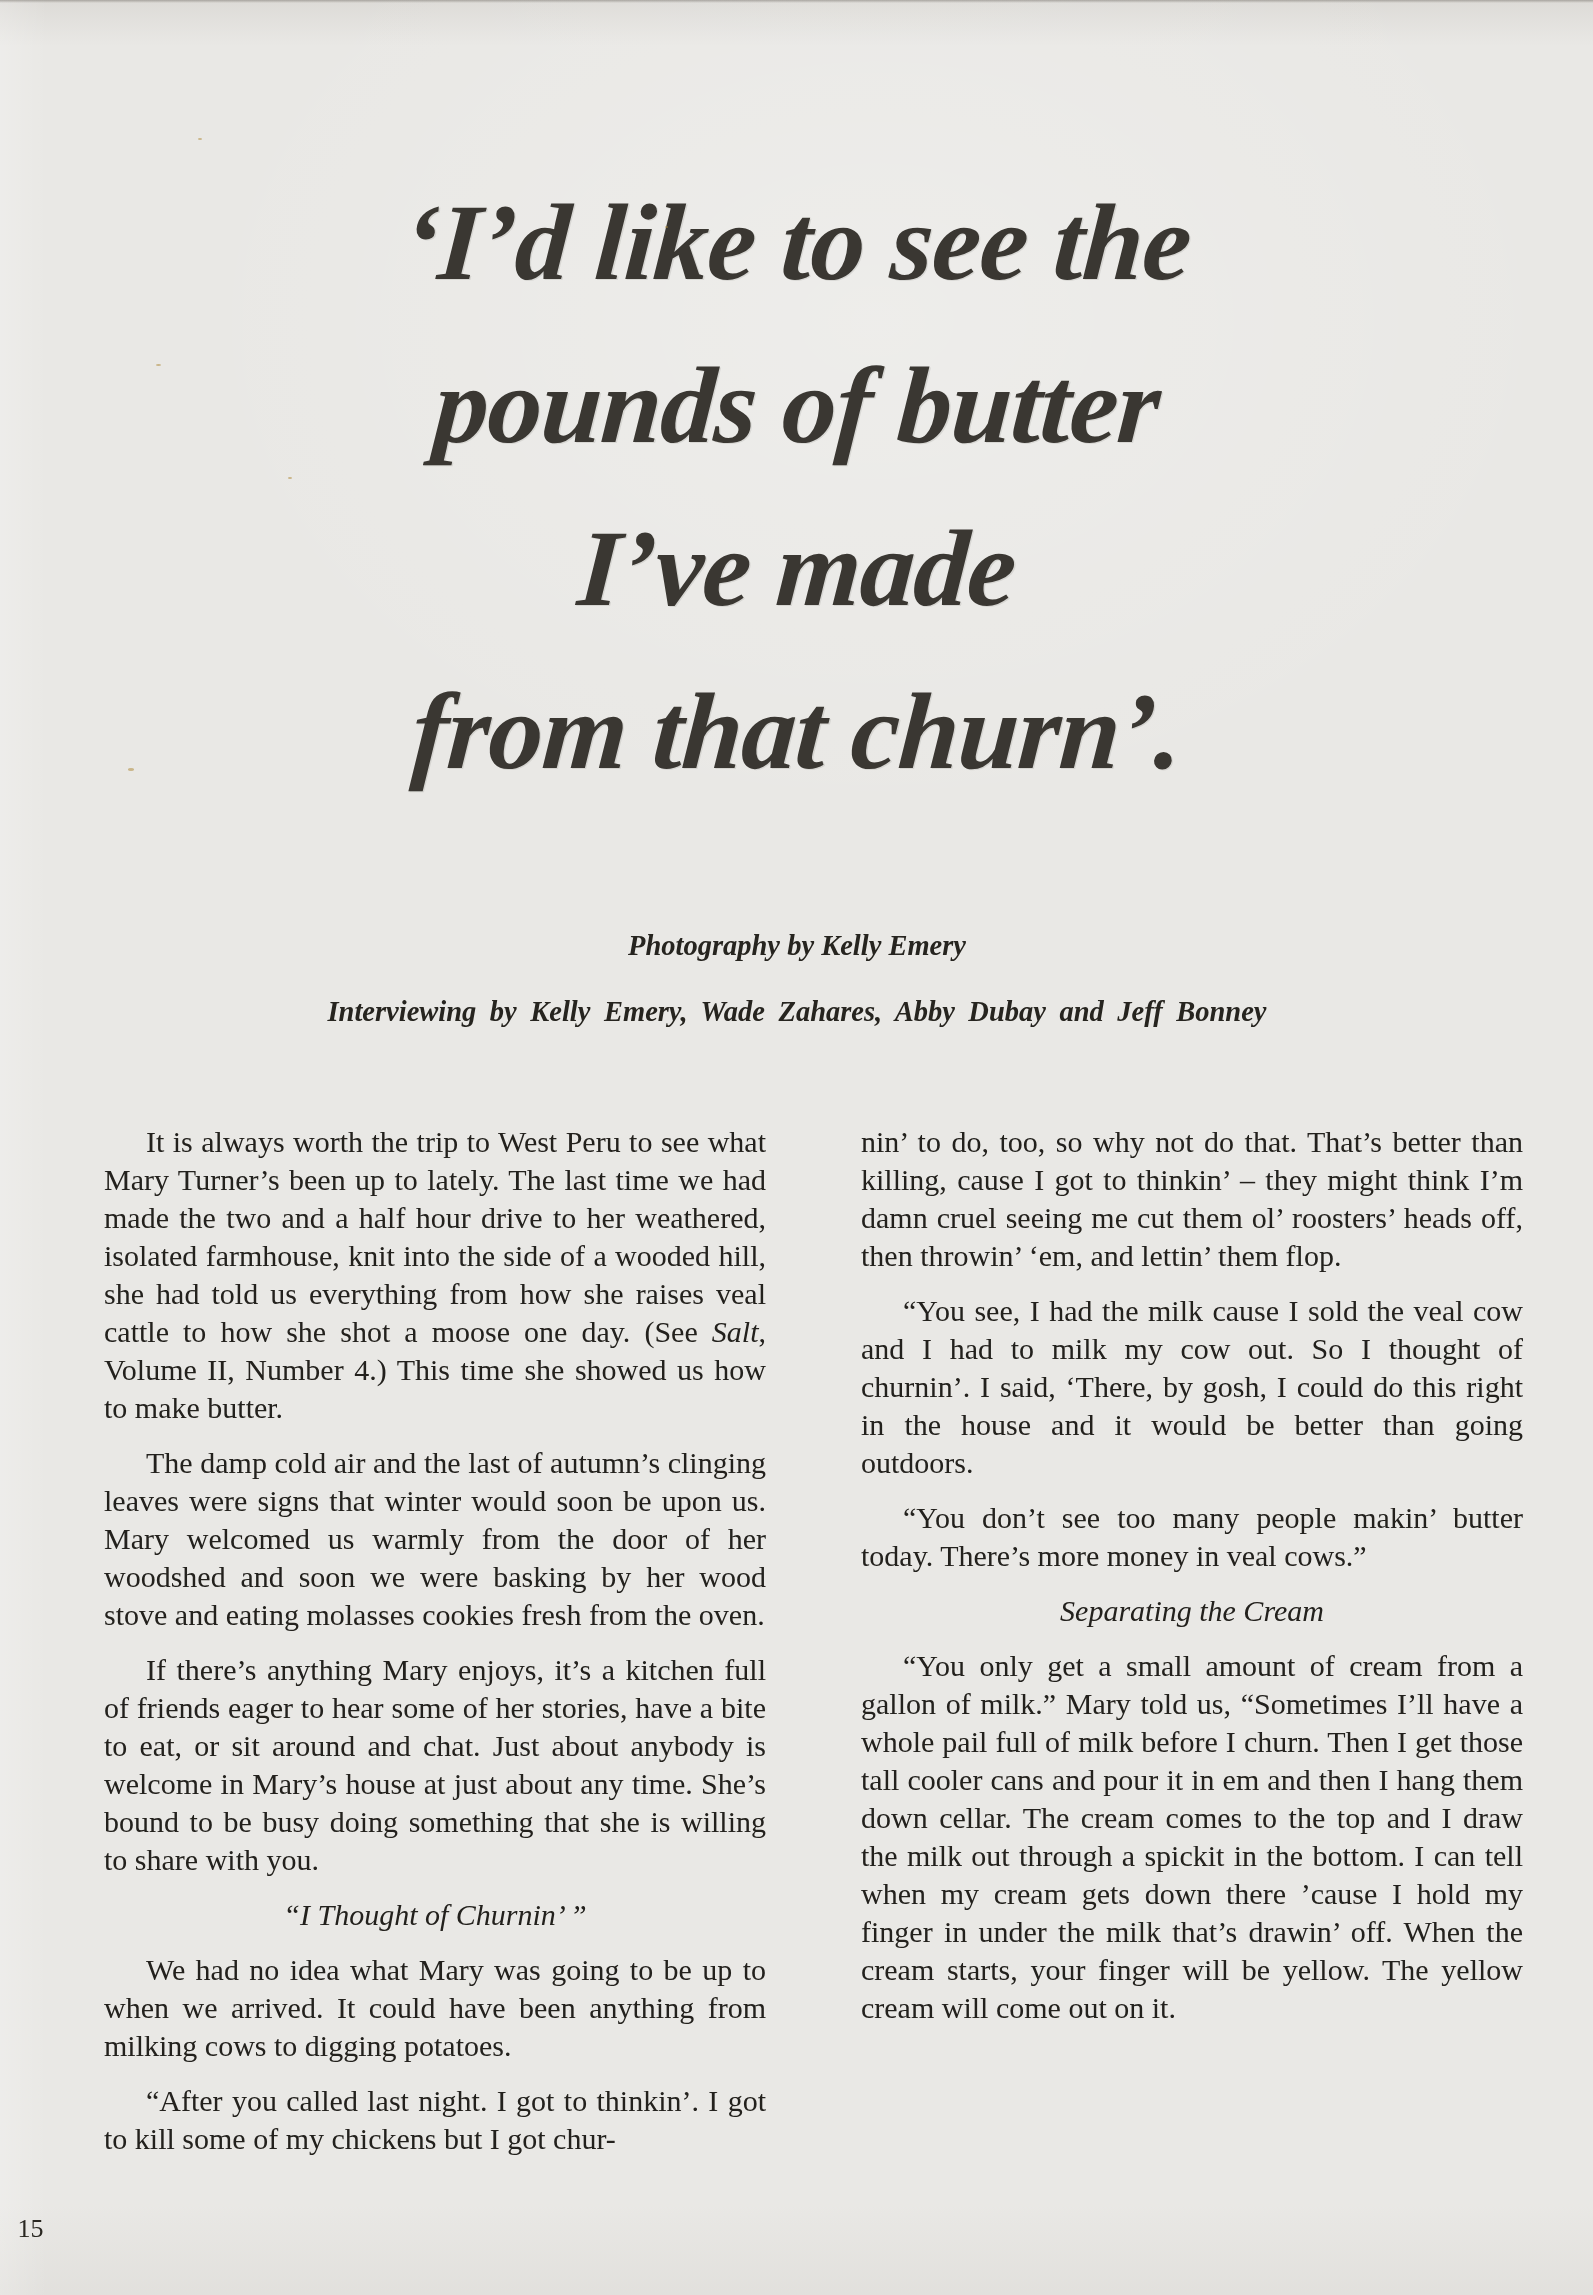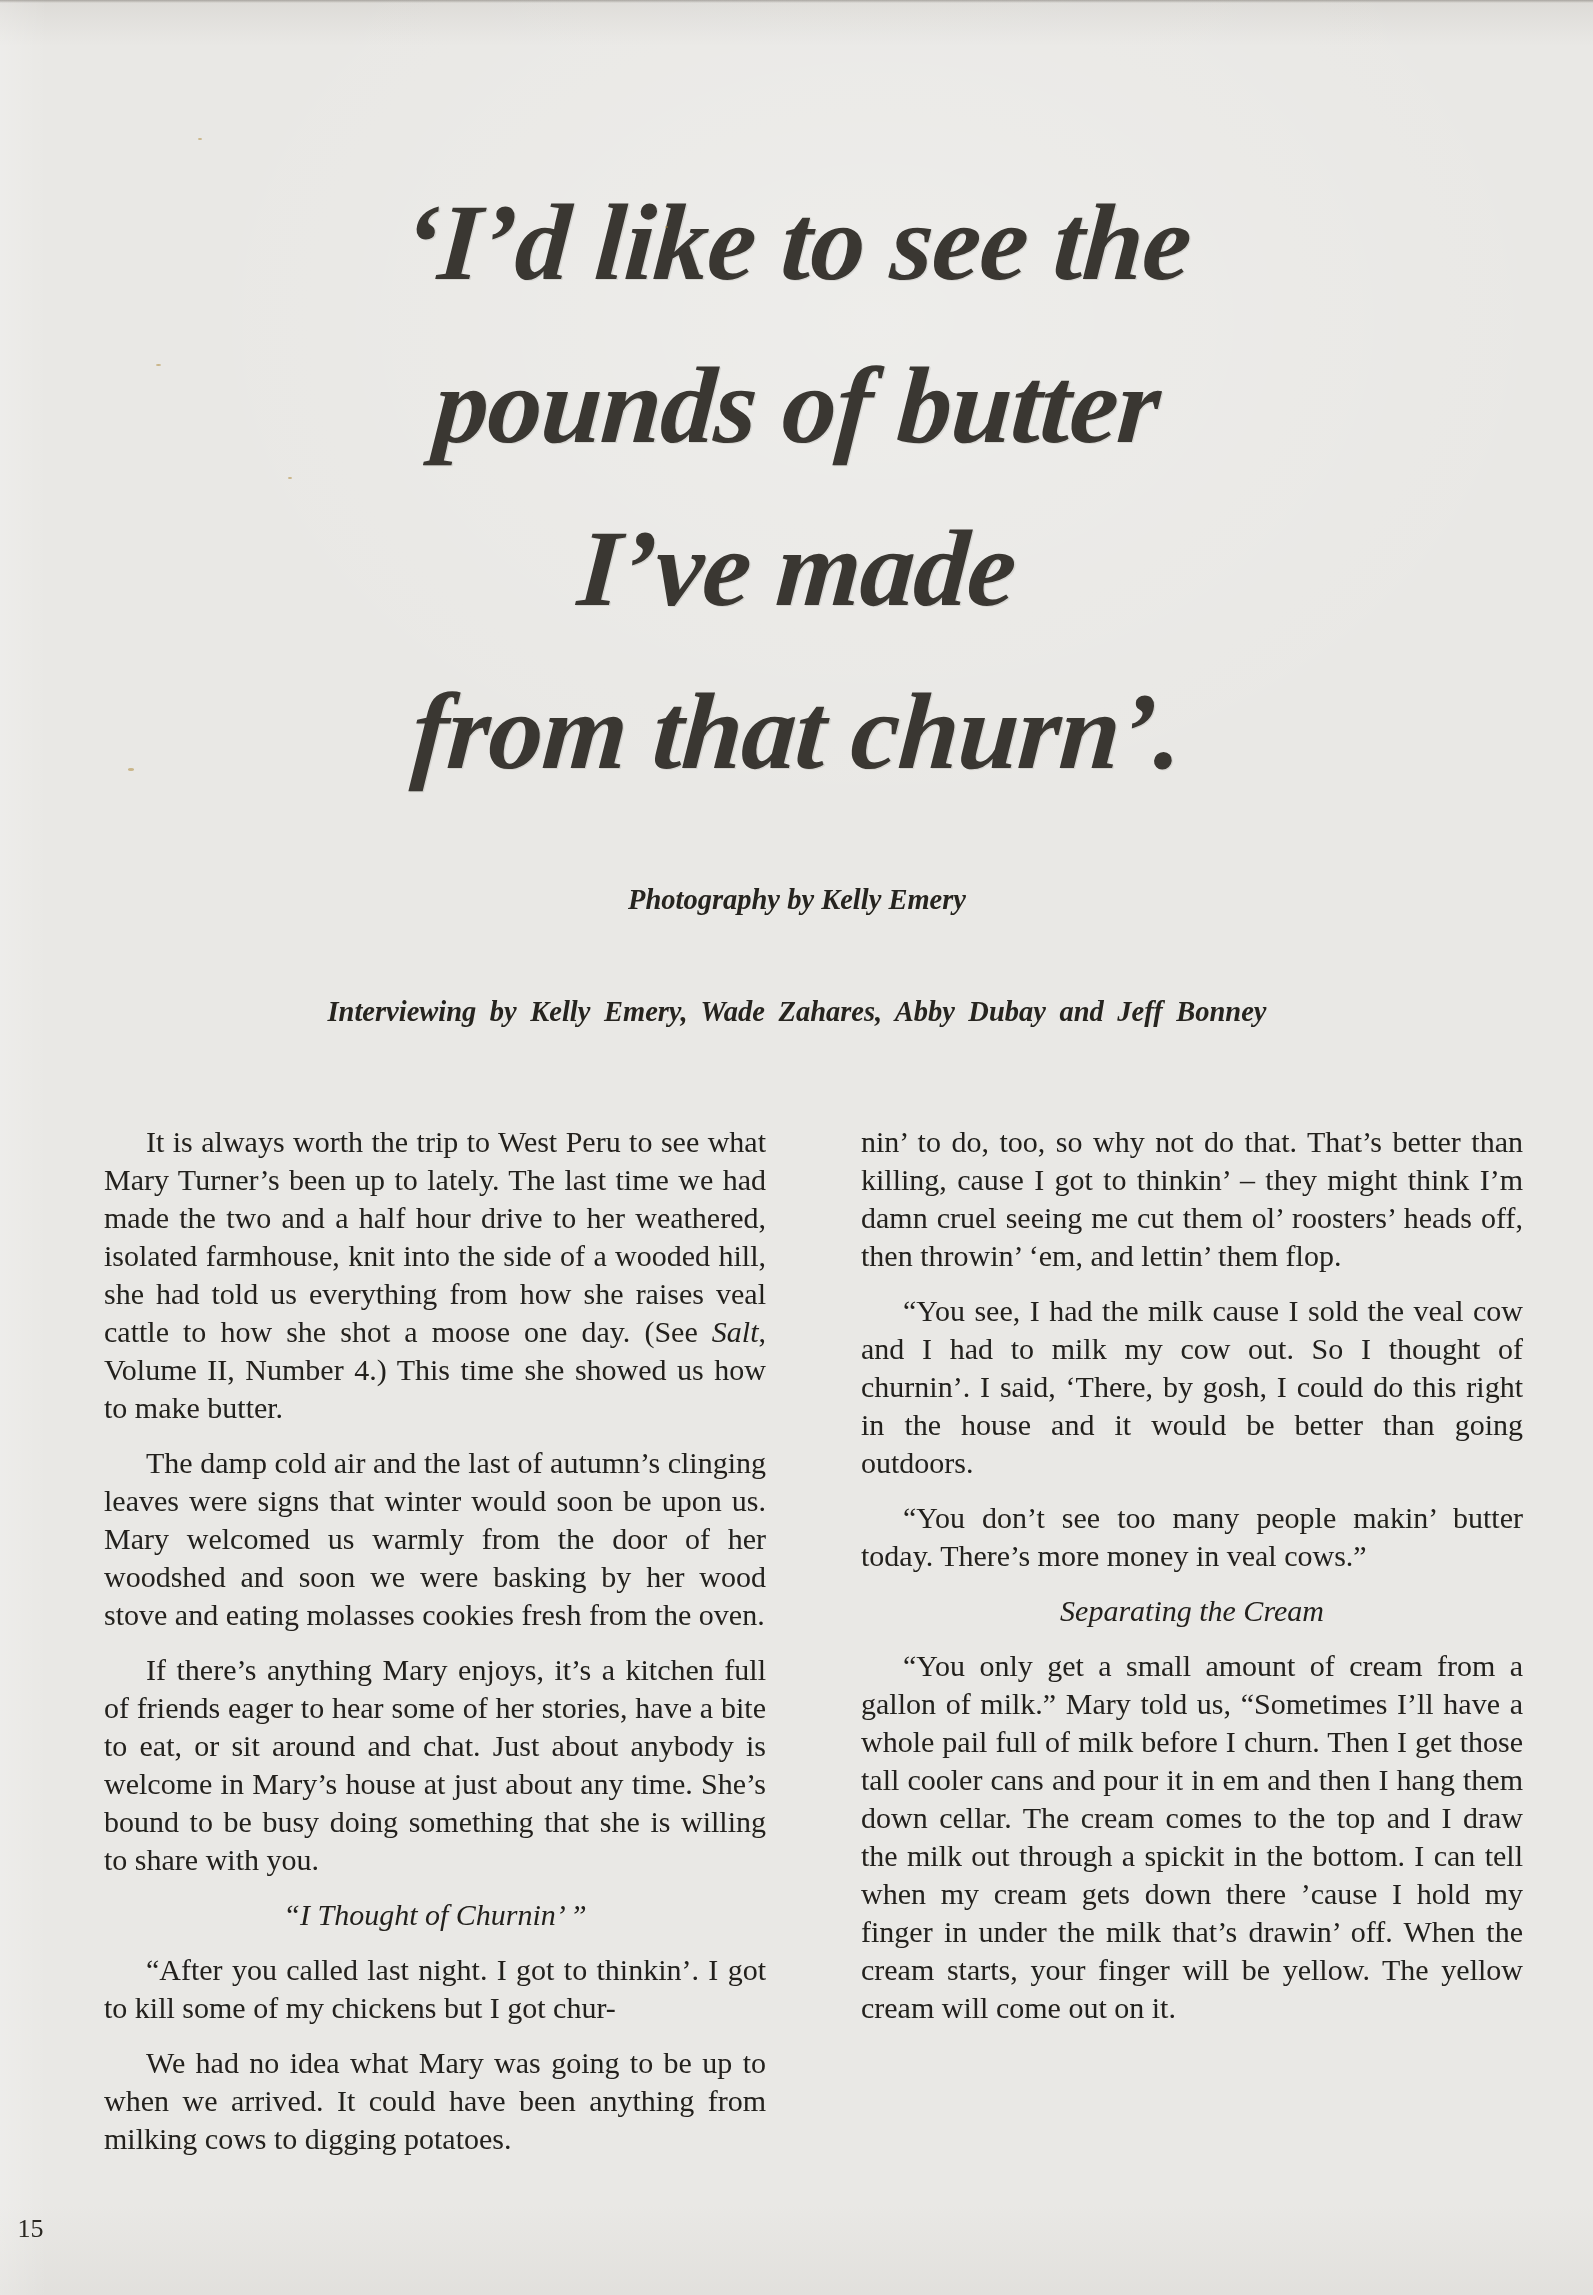--- a/index.html
+++ b/index.html
@@ -48,21 +48,21 @@
     position: absolute; left: 0; right: 0;
     text-align: center;
     font-size: 28.5px;
     line-height: 33px;
     font-weight: bold;
     font-style: italic;
     color: #26241f;
     white-space: nowrap;
   }
   .credit.byline        { top: 862px; }
-  .credit.photography   { top: 883px; }
+  .credit.photography   { top: 929px; }
   .credit.interviewing  { top: 995px; word-spacing: 6.4px; }
   .columns {
     position: absolute;
     top: 1106px; left: 87px;
     width: 1453px;
     display: flex;
     gap: 61px;
     align-items: flex-start;
   }
   .column { width: 696px; }
@@ -109,22 +109,22 @@
   <div class="credit photography">Photography by Kelly Emery</div>
 
   <div class="credit interviewing">Interviewing by Kelly Emery, Wade Zahares, Abby Dubay and Jeff Bonney</div>
 
   <div class="columns">
     <div class="column" id="col-left">
         <p class="body-para">It is always worth the trip to West Peru to see what Mary Turner’s been up to lately. The last time we had made the two and a half hour drive to her weathered, isolated farmhouse, knit into the side of a wooded hill, she had told us everything from how she raises veal cattle to how she shot a moose one day. (See <i>Salt</i>, Volume II, Number 4.) This time she showed us how to make butter.</p>
         <p class="body-para">The damp cold air and the last of autumn’s clinging leaves were signs that winter would soon be upon us. Mary welcomed us warmly from the door of her woodshed and soon we were basking by her wood stove and eating molasses cookies fresh from the oven.</p>
         <p class="body-para">If there’s anything Mary enjoys, it’s a kitchen full of friends eager to hear some of her stories, have a bite to eat, or sit around and chat. Just about anybody is welcome in Mary’s house at just about any time. She’s bound to be busy doing something that she is willing to share with you.</p>
         <h3 class="col-subhead">“I Thought of Churnin’ ”</h3>
+        <p class="body-para">We had no idea what Mary was going to be up to when we arrived. It could have been anything from milking cows to digging potatoes.</p>
         <p class="body-para">“After you called last night. I got to thinkin’. I got to kill some of my chickens but I got chur-</p>
-        <p class="body-para">We had no idea what Mary was going to be up to when we arrived. It could have been anything from milking cows to digging potatoes.</p>
       </div>
     <div class="column" id="col-right">
         <p class="body-para noindent">nin’ to do, too, so why not do that. That’s better than killing, cause I got to thinkin’ – they might think I’m damn cruel seeing me cut them ol’ roosters’ heads off, then throwin’ ‘em, and lettin’ them flop.</p>
         <p class="body-para">“You see, I had the milk cause I sold the veal cow and I had to milk my cow out. So I thought of churnin’. I said, ‘There, by gosh, I could do this right in the house and it would be better than going outdoors.</p>
         <p class="body-para">“You don’t see too many people makin’ butter today. There’s more money in veal cows.”</p>
         <h3 class="col-subhead">Separating the Cream</h3>
         <p class="body-para">“You only get a small amount of cream from a gallon of milk.” Mary told us, “Sometimes I’ll have a whole pail full of milk before I churn. Then I get those tall cooler cans and pour it in em and then I hang them down cellar. The cream comes to the top and I draw the milk out through a spickit in the bottom. I can tell when my cream gets down there ’cause I hold my finger in under the milk that’s drawin’ off. When the cream starts, your finger will be yellow. The yellow cream will come out on it.</p>
       </div>
   </div>
 

